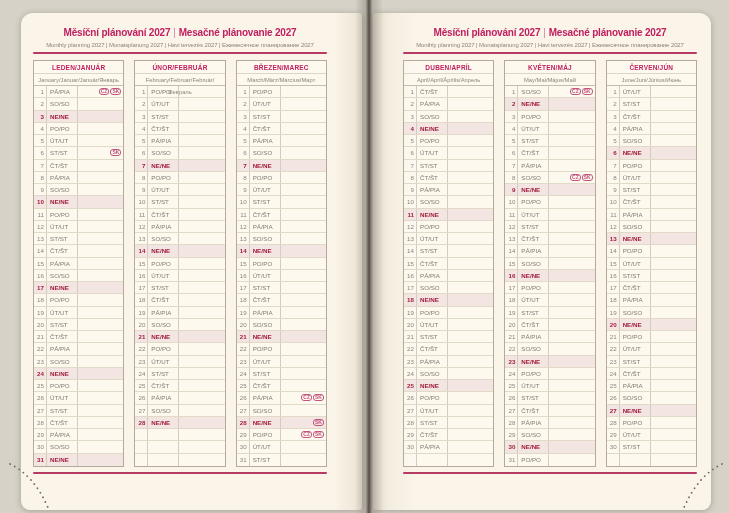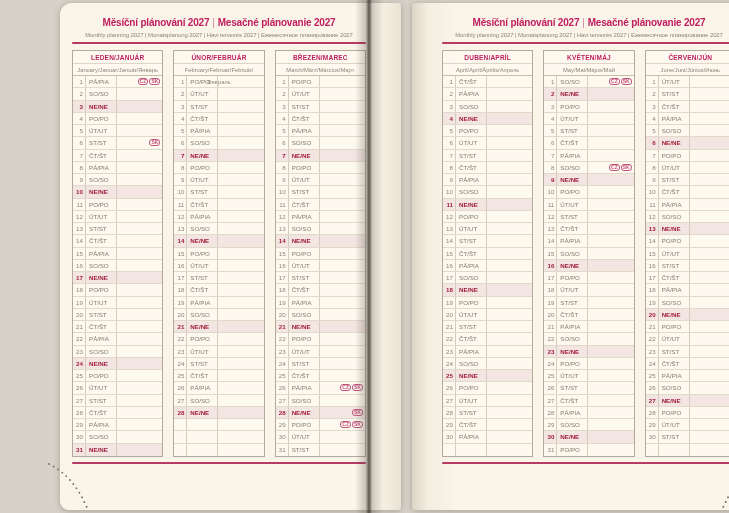--- a/index.html
+++ b/index.html
@@ -4,24 +4,23 @@
 <style>
   *{box-sizing:border-box;margin:0;padding:0}
   html,body{width:729px;height:513px}
   body{
     position:relative;overflow:hidden;
     background:var(--desk-bg,#d6d2c8);
     font-family:"Liberation Sans",sans-serif;
   }
   .book{position:absolute;inset:0}
   .page{
-    position:absolute;top:3px;bottom:3px;
+    position:absolute;top:13px;bottom:3px;
     background:var(--page-bg,#faf4e9);
     box-shadow:0 1px 6px rgba(60,50,40,.3);
-    margin-left:39px;
   }
   .page-left{
     left:21px;width:341px;border-radius:12px 3px 3px 9px;
     background:linear-gradient(90deg,var(--page-bg,#faf4e9) 0,var(--page-bg,#faf4e9) 92%,#eae3d4 100%);
   }
   .page-right{
     left:373px;width:338px;border-radius:3px 12px 9px 3px;
     background:linear-gradient(90deg,#dcd5c6 0,#f4eee1 16px,var(--page-bg,#faf4e9) 44px);
   }
   .spine{

